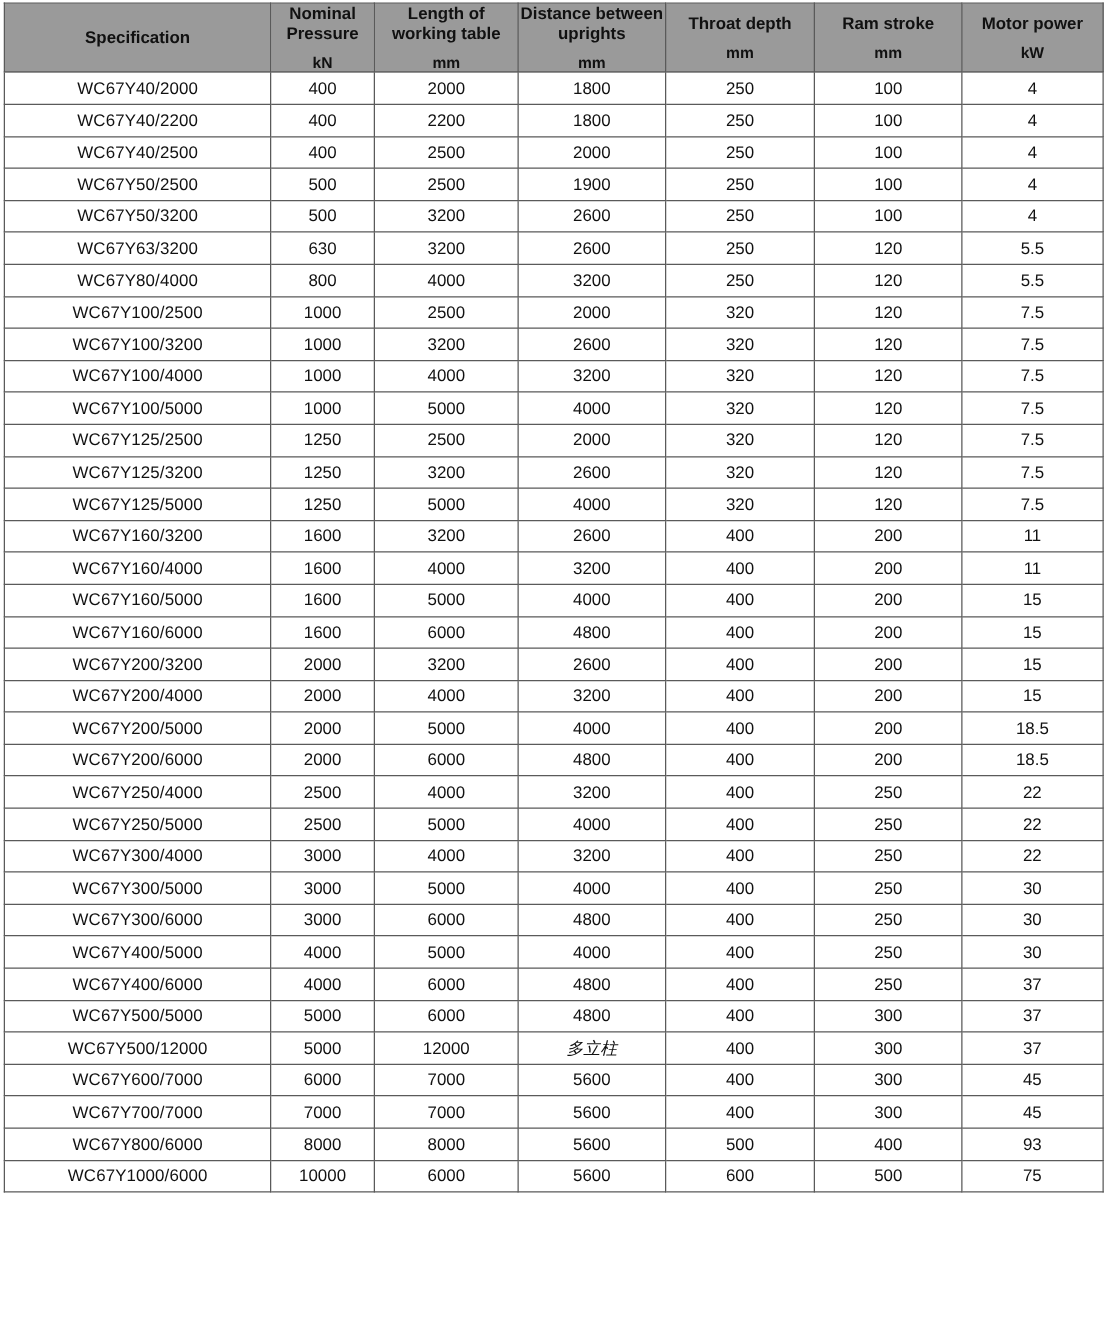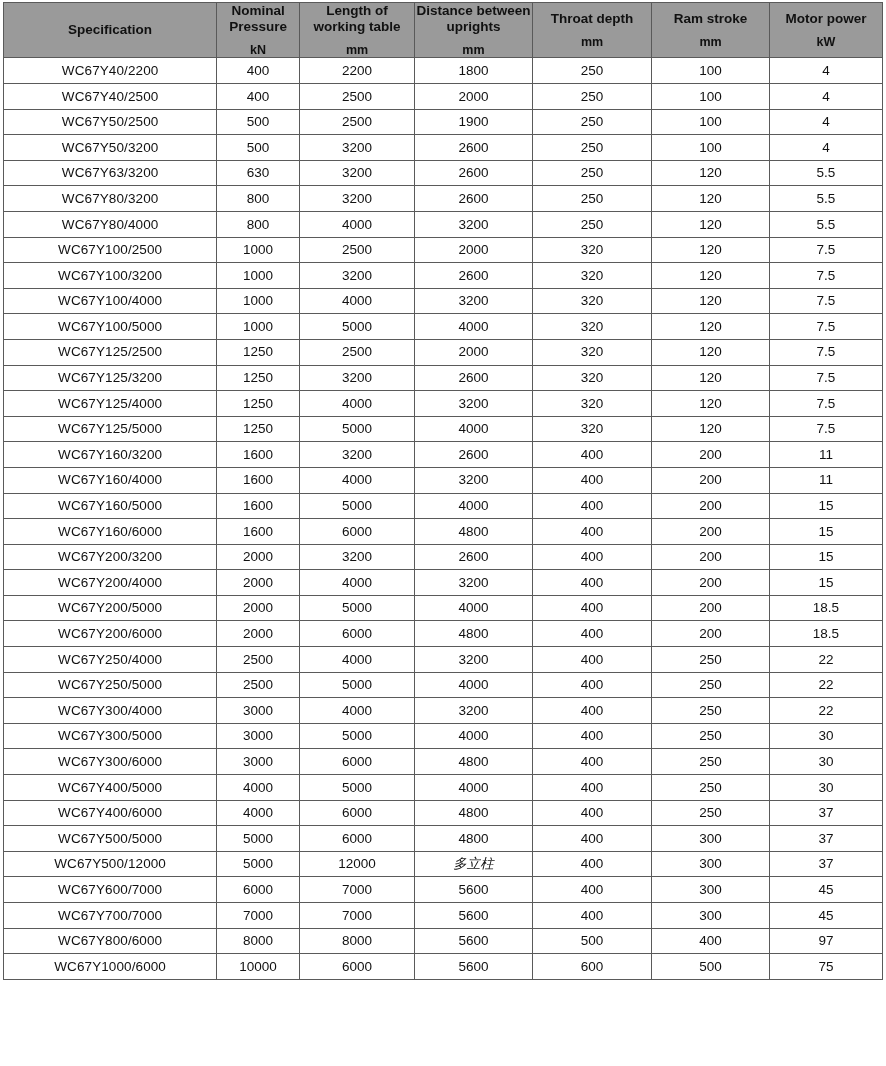--- a/index.html
+++ b/index.html
@@ -102,20 +102,29 @@
         <span class="unit">mm</span>
       </th>
       <th>
         <span class="htitle">Motor power</span>
         <span class="unit">kW</span>
       </th>
     </tr>
   </thead>
   <tbody id="table-body">
       <tr>
+        <td class="spec-cell">WC67Y40/2000</td>
+        <td>400</td>
+        <td>2000</td>
+        <td>1800</td>
+        <td>250</td>
+        <td>100</td>
+        <td>4</td>
+      </tr>
+      <tr>
         <td class="spec-cell">WC67Y40/2200</td>
         <td>400</td>
         <td>2200</td>
         <td>1800</td>
         <td>250</td>
         <td>100</td>
         <td>4</td>
       </tr>
       <tr>
         <td class="spec-cell">WC67Y40/2500</td>
@@ -147,29 +156,20 @@
       <tr>
         <td class="spec-cell">WC67Y63/3200</td>
         <td>630</td>
         <td>3200</td>
         <td>2600</td>
         <td>250</td>
         <td>120</td>
         <td>5.5</td>
       </tr>
       <tr>
-        <td class="spec-cell">WC67Y80/3200</td>
-        <td>800</td>
-        <td>3200</td>
-        <td>2600</td>
-        <td>250</td>
-        <td>120</td>
-        <td>5.5</td>
-      </tr>
-      <tr>
         <td class="spec-cell">WC67Y80/4000</td>
         <td>800</td>
         <td>4000</td>
         <td>3200</td>
         <td>250</td>
         <td>120</td>
         <td>5.5</td>
       </tr>
       <tr>
         <td class="spec-cell">WC67Y100/2500</td>
@@ -214,29 +214,20 @@
         <td>2000</td>
         <td>320</td>
         <td>120</td>
         <td>7.5</td>
       </tr>
       <tr>
         <td class="spec-cell">WC67Y125/3200</td>
         <td>1250</td>
         <td>3200</td>
         <td>2600</td>
-        <td>320</td>
-        <td>120</td>
-        <td>7.5</td>
-      </tr>
-      <tr>
-        <td class="spec-cell">WC67Y125/4000</td>
-        <td>1250</td>
-        <td>4000</td>
-        <td>3200</td>
         <td>320</td>
         <td>120</td>
         <td>7.5</td>
       </tr>
       <tr>
         <td class="spec-cell">WC67Y125/5000</td>
         <td>1250</td>
         <td>5000</td>
         <td>4000</td>
         <td>320</td>
@@ -414,21 +405,21 @@
         <td>300</td>
         <td>45</td>
       </tr>
       <tr>
         <td class="spec-cell">WC67Y800/6000</td>
         <td>8000</td>
         <td>8000</td>
         <td>5600</td>
         <td>500</td>
         <td>400</td>
-        <td>97</td>
+        <td>93</td>
       </tr>
       <tr>
         <td class="spec-cell">WC67Y1000/6000</td>
         <td>10000</td>
         <td>6000</td>
         <td>5600</td>
         <td>600</td>
         <td>500</td>
         <td>75</td>
       </tr>

